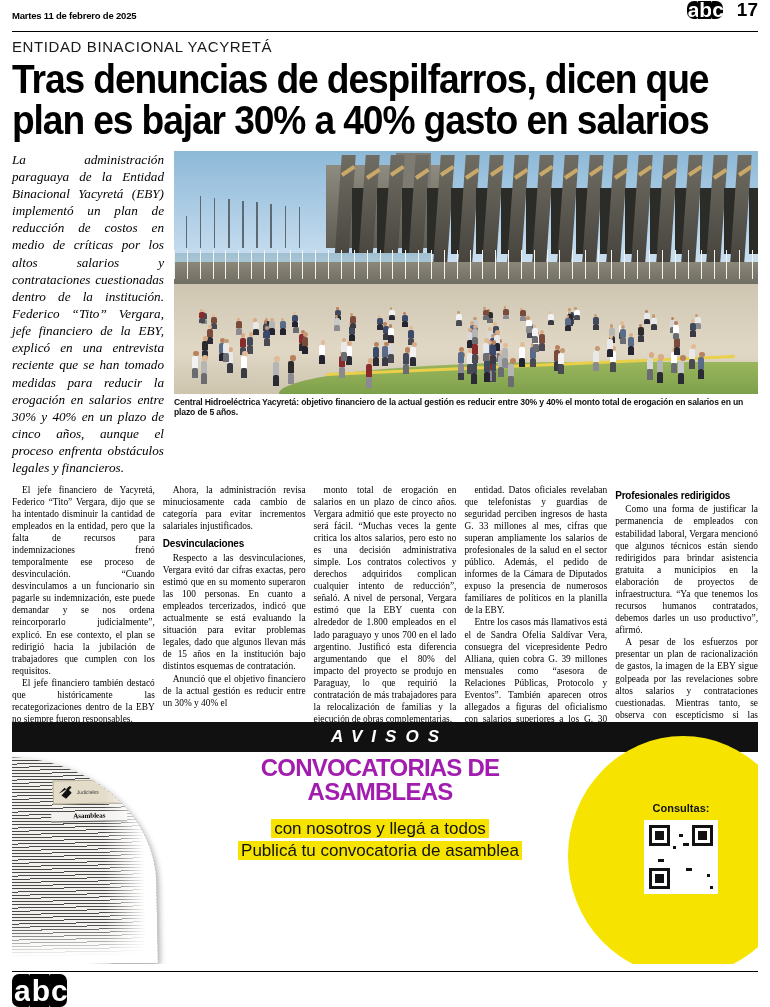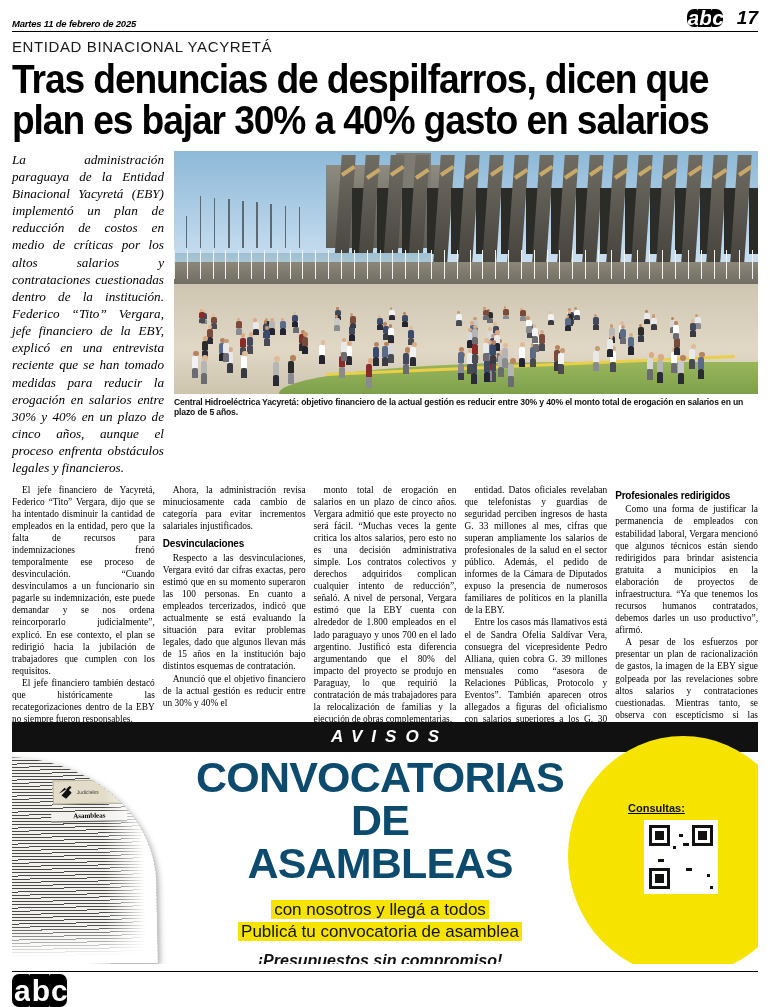--- a/index.html
+++ b/index.html
@@ -12,22 +12,21 @@
   }
   .page { position: relative; width: 770px; height: 1007px; background:#fff; }
 
   
   .masthead {
     position: relative;
     height: 26px;
     margin: 6px 12px 0 12px;
     display: flex; align-items: flex-end; justify-content: space-between;
     border-bottom: 1.6px solid #000;
-    padding-bottom: 2px;
-    font-style: italic;
+    padding-bottom: 10px;
   }
   .mast-date {
     font-family: "Liberation Sans", sans-serif;
     font-size: 9.5px; font-weight: bold; letter-spacing: -0.2px;
   }
   .mast-section {
     position: absolute; left: 0; right: 0; text-align: center;
     font-family: "Liberation Sans", sans-serif;
     font-size: 13px; font-weight: bold; letter-spacing: 1.6px;
   }
@@ -247,24 +246,24 @@
     background: linear-gradient(to bottom, rgba(255,255,255,0), #ffffff 80%);
   }
 
   .ad-center {
     position:absolute; left: 150px; right: 160px; top: 4px;
     text-align:center;
   }
   .ad-title {
     font-family:"Liberation Sans", sans-serif;
     font-weight: bold;
-    font-size: 43px;
+    font-size: 24px;
     line-height: 1.0;
     letter-spacing: -0.8px;
-    color:#0c4a6e;
+    color:#a21caf;
   }
   .ad-title .l2 { display:block; }
   .ad-sub {
     margin-top: 14px;
     font-family:"Liberation Sans", sans-serif;
     font-size: 17px;
     line-height: 1.28;
     color:#111;
   }
   .ad-sub span.hl {
@@ -278,21 +277,21 @@
     margin-top: 9px;
     font-family:"Liberation Sans", sans-serif;
     font-weight: bold;
     font-style: italic;
     font-size: 16px;
     color:#111;
   }
 
   .ad-consult {
     position:absolute; right: 24px; top: 50px;
-    width: 106px; text-align:left;text-decoration:underline;
+    width: 106px; text-align:center;
   }
   .ad-consult-label {
     font-family:"Liberation Sans", sans-serif;
     font-weight:bold; font-size: 11px; color:#111;
     margin-bottom: 6px;
   }
   .qr {
     width: 74px; height: 74px; margin: 0 auto;
     background:#fff; padding:5px;
     display:grid;
@@ -1082,21 +1081,20 @@
 
       <div class="ad-center">
         <div class="ad-title">
           <span class="l1">CONVOCATORIAS DE</span>
           <span class="l2">ASAMBLEAS</span>
         </div>
         <div class="ad-sub">
           <span class="row"><span class="hl">con nosotros y llegá a todos</span></span>
           <span class="row"><span class="hl">Publicá tu convocatoria de asamblea</span></span>
         </div>
-        <div class="ad-presu">¡Presupuestos sin compromiso!</div>
       </div>
 
       <div class="ad-consult">
         <div class="ad-consult-label">Consultas:</div>
         <div class="qr" id="qr">
             <i style="background: rgb(17, 17, 17);"></i>
             <i style="background: rgb(17, 17, 17);"></i>
             <i style="background: rgb(17, 17, 17);"></i>
             <i style="background: rgb(17, 17, 17);"></i>
             <i style="background: rgb(17, 17, 17);"></i>

